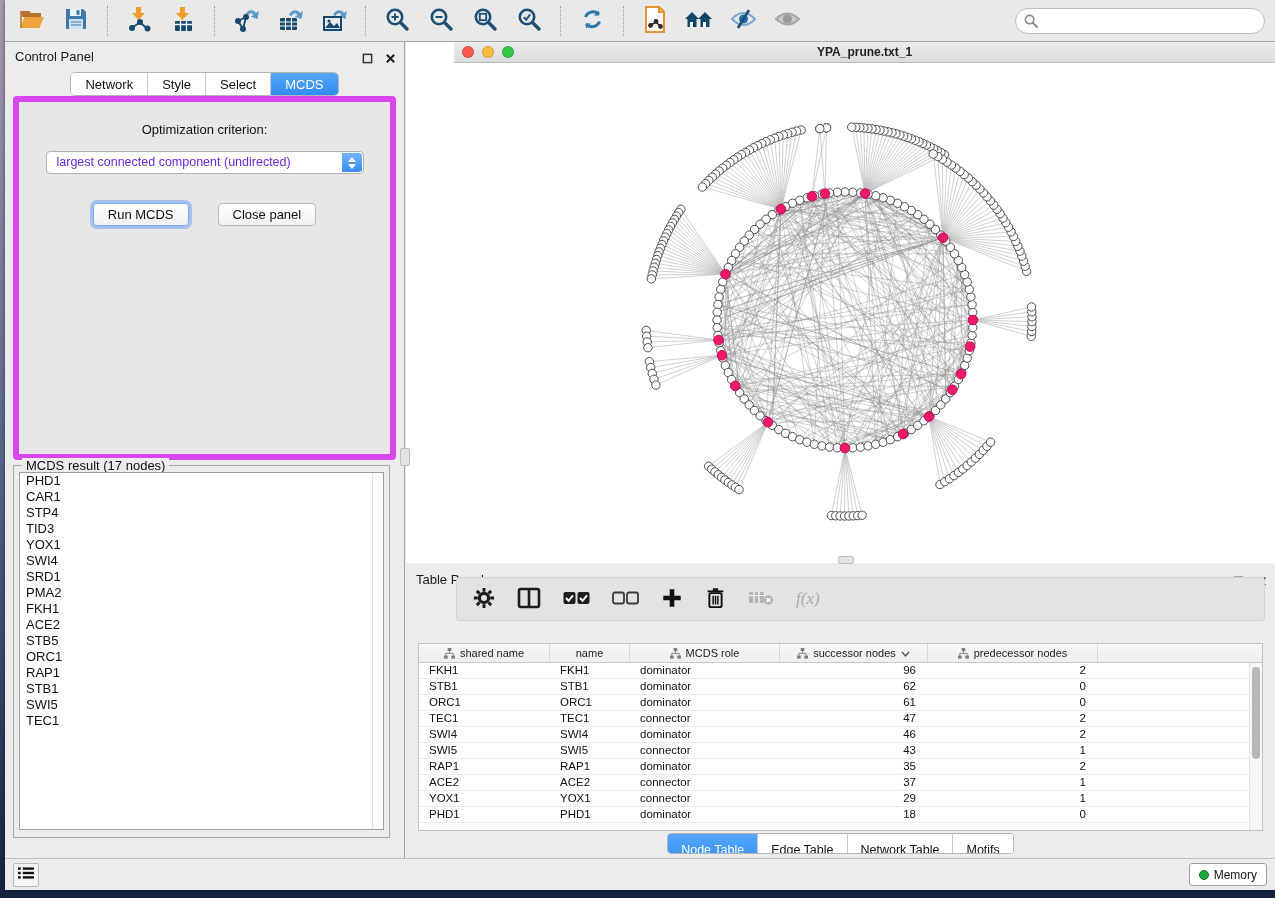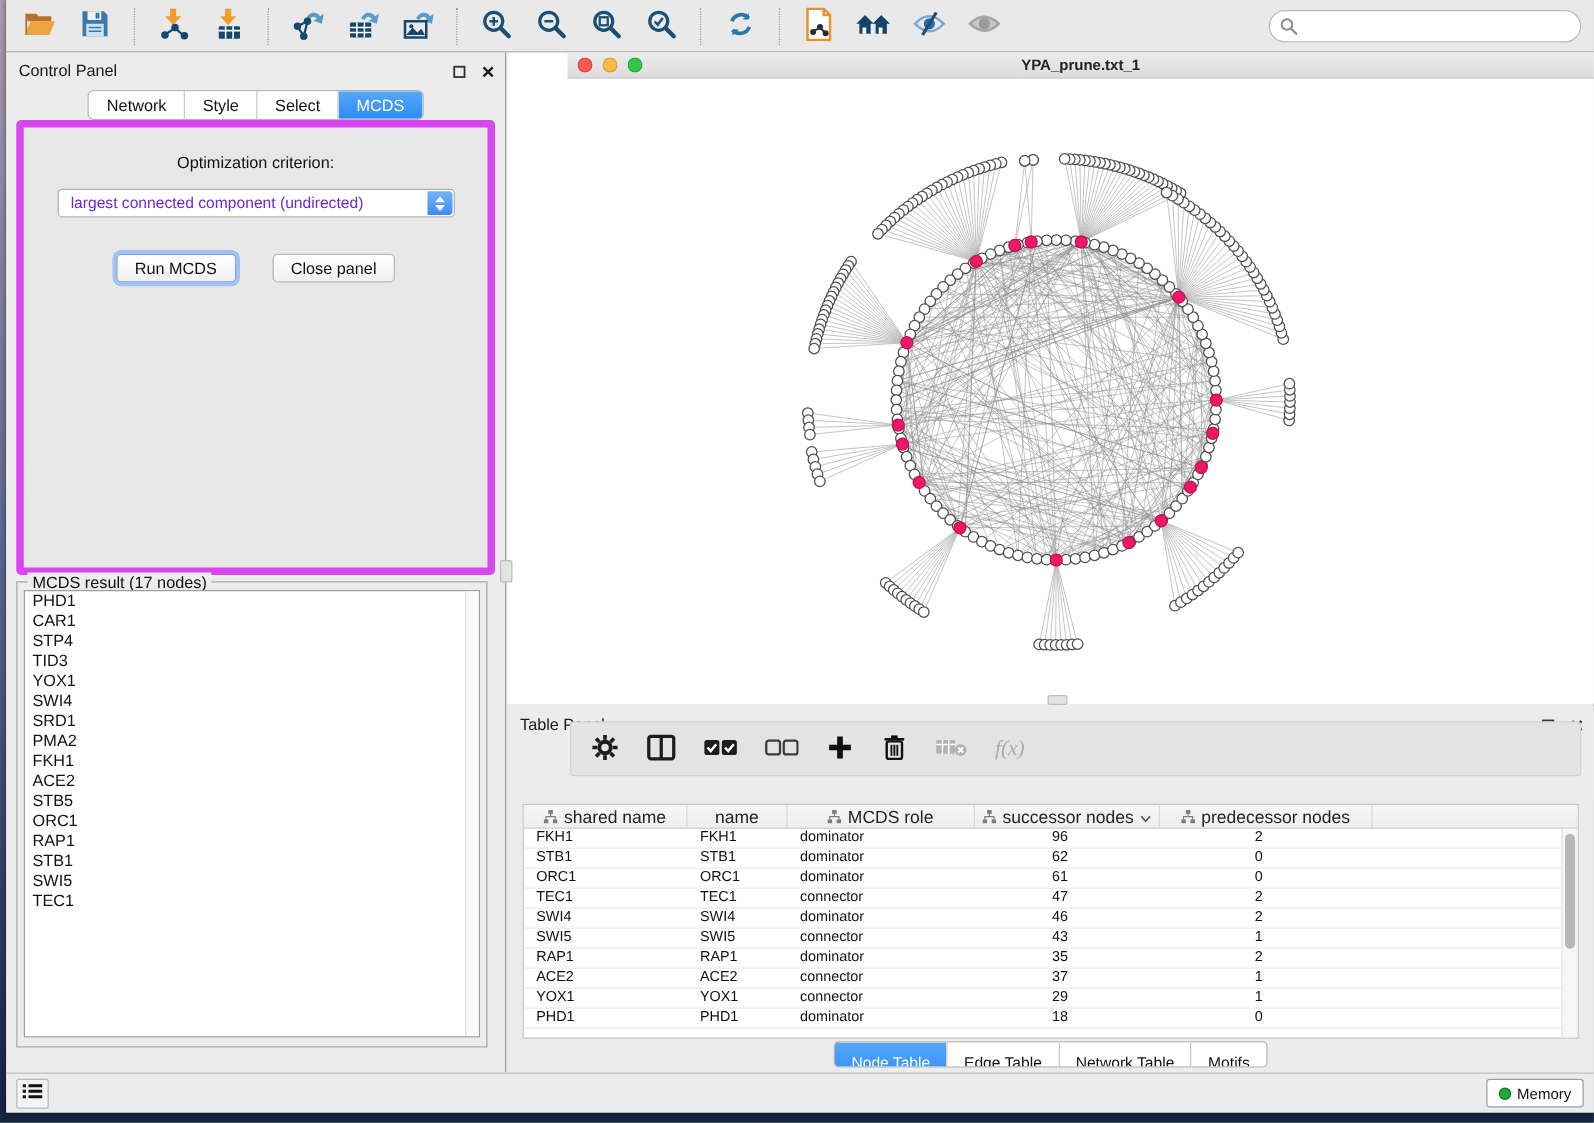--- a/index.html
+++ b/index.html
@@ -75,25 +75,25 @@
   .table-panel { position:absolute; left:401px; top:565px; width:869px; height:293px; background:#ececec; }
   .tp-toolbar { position:absolute; left:10px; right:10px; top:12px; height:44px; background:#e3e3e3;
     border:1px solid #d2d2d2; border-radius:3px; display:flex; align-items:center; gap:22px; padding-left:16px;margin-left:40px; }
   .tp-tool { background:none; border:none; display:flex; align-items:center; }
   .fx-label { font-family:"Liberation Serif", serif; font-style:italic; font-size:17px; color:#a9a9a9; }
   .tp-table { position:absolute; left:12px; right:12px; top:78px; height:188px; background:#fff;
     border:1px solid #c2c2c2; overflow:hidden; }
   .row-grid { display:grid; grid-template-columns:131px 80px 150px 148px 170px 1fr; }
   .thead { height:19px; background:linear-gradient(#f7f7f7,#eeeeee); border-bottom:1px solid #c9c9c9; }
   .th { position:relative; display:flex; align-items:center; justify-content:center; gap:5px;
-    font-size:14px; color:#222; border-right:1px solid #d8d8d8; }
+    font-size:11px; color:#222; border-right:1px solid #d8d8d8; }
   .th:last-child { border-right:none; }
   .tbody .tr { height:16px; border-bottom:1px solid #ededed; }
   .td { font-size:11.5px; color:#111; line-height:15px; white-space:nowrap; overflow:hidden; }
-  .td.l { padding-left:10px; } .td.r { text-align:center; padding-right:12px; }
+  .td.l { padding-left:10px; } .td.r { text-align:right; padding-right:12px; }
   .tp-scrolltrack { position:absolute; right:0; top:19px; bottom:0; width:13px; background:#f6f6f6;
     border-left:1px solid #e4e4e4; }
   .tp-scrollthumb { position:absolute; left:2px; right:2px; top:4px; height:92px; background:#b8b8b8; border-radius:5px; }
   .tp-tabs { position:absolute; left:0; right:0; bottom:4px; display:flex; justify-content:center; }
   .tp-tabs .seg { height:21px; border-radius:4px; }
   .tp-tabs .seg-btn { font-size:12.5px; padding:16px 13px;text-decoration:underline; }
 
   
   .status-bar { position:absolute; left:0; right:0; top:858px; height:32px; background:#ececec;
     border-top:1px solid #bfbfbf; display:flex; align-items:center; padding:0 8px; }

